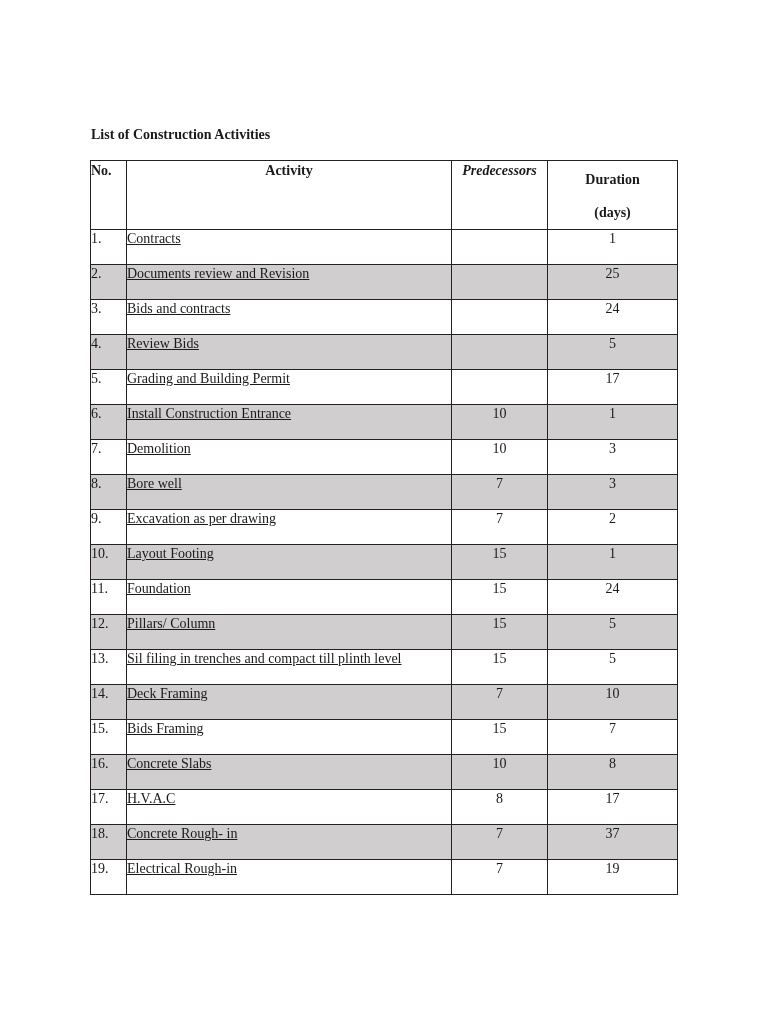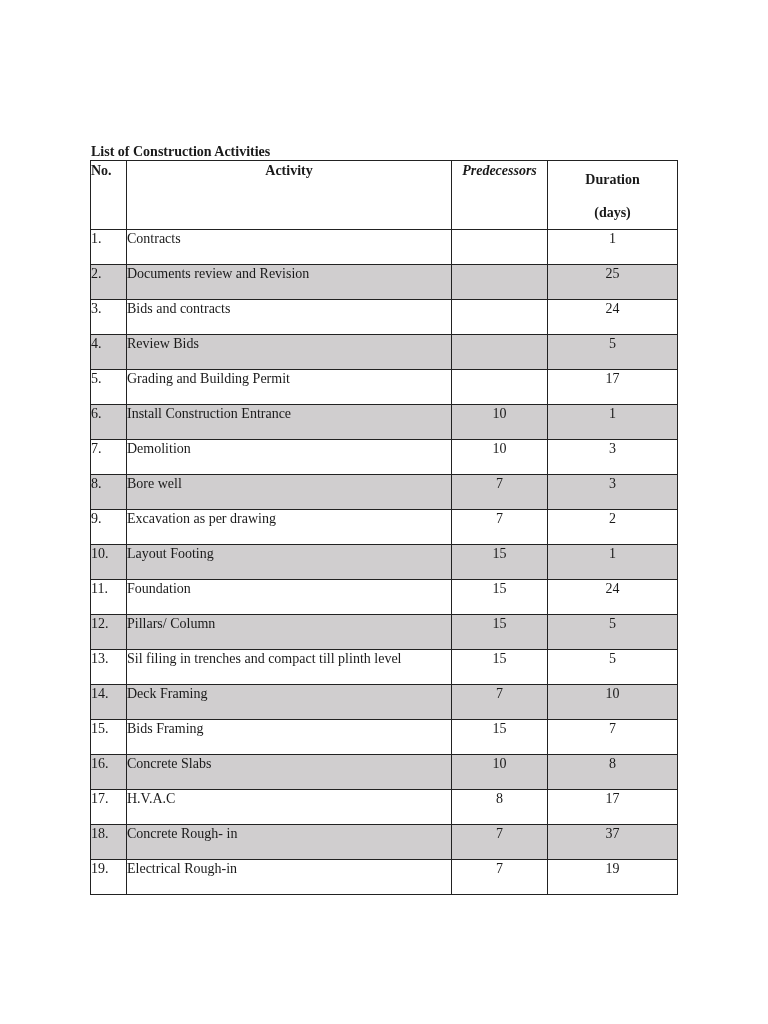--- a/index.html
+++ b/index.html
@@ -11,21 +11,21 @@
       width: 768px;
       height: 1024px;
       position: relative;
       overflow: hidden;
       font-family: "Liberation Serif", "DejaVu Serif", serif;
       color: #1a1a1a;
     }
     .doc-title {
       position: absolute;
       left: 91px;
-      top: 144px;
+      top: 127px;
       font-size: 14px;
       font-weight: bold;
       margin: 0;
     }
     table.activities {
       position: absolute;
       left: 90px;
       top: 160px;
       width: 470px;
       border-collapse: collapse;
@@ -49,21 +49,21 @@
     }
     .col-no { width: 36px; }
     .col-activity { width: 325px; }
     .col-pred { width: 96px; }
     .col-dur { width: 130px; }
     th.no-h { text-align: left; padding-left: 7px; }
     th.act-h { text-align: center; }
     th.pred-h { text-align: center; font-style: italic; }
     th.dur-h { text-align: center; line-height: 33px; padding-top: 0; margin-top: 48px; }
     td.no { padding-left: 6px; }
-    td.act { padding-left: 6px; }
+    td.act { padding-left: 6px; text-decoration: underline; }
     td.pred { text-align: center; }
     td.dur { text-align: center; }
     tr.shaded td { background: #d0cecf; }
   </style>
 </head>
 <body>
 
 <p class="doc-title">List of Construction Activities</p>
 
 <table class="activities">

